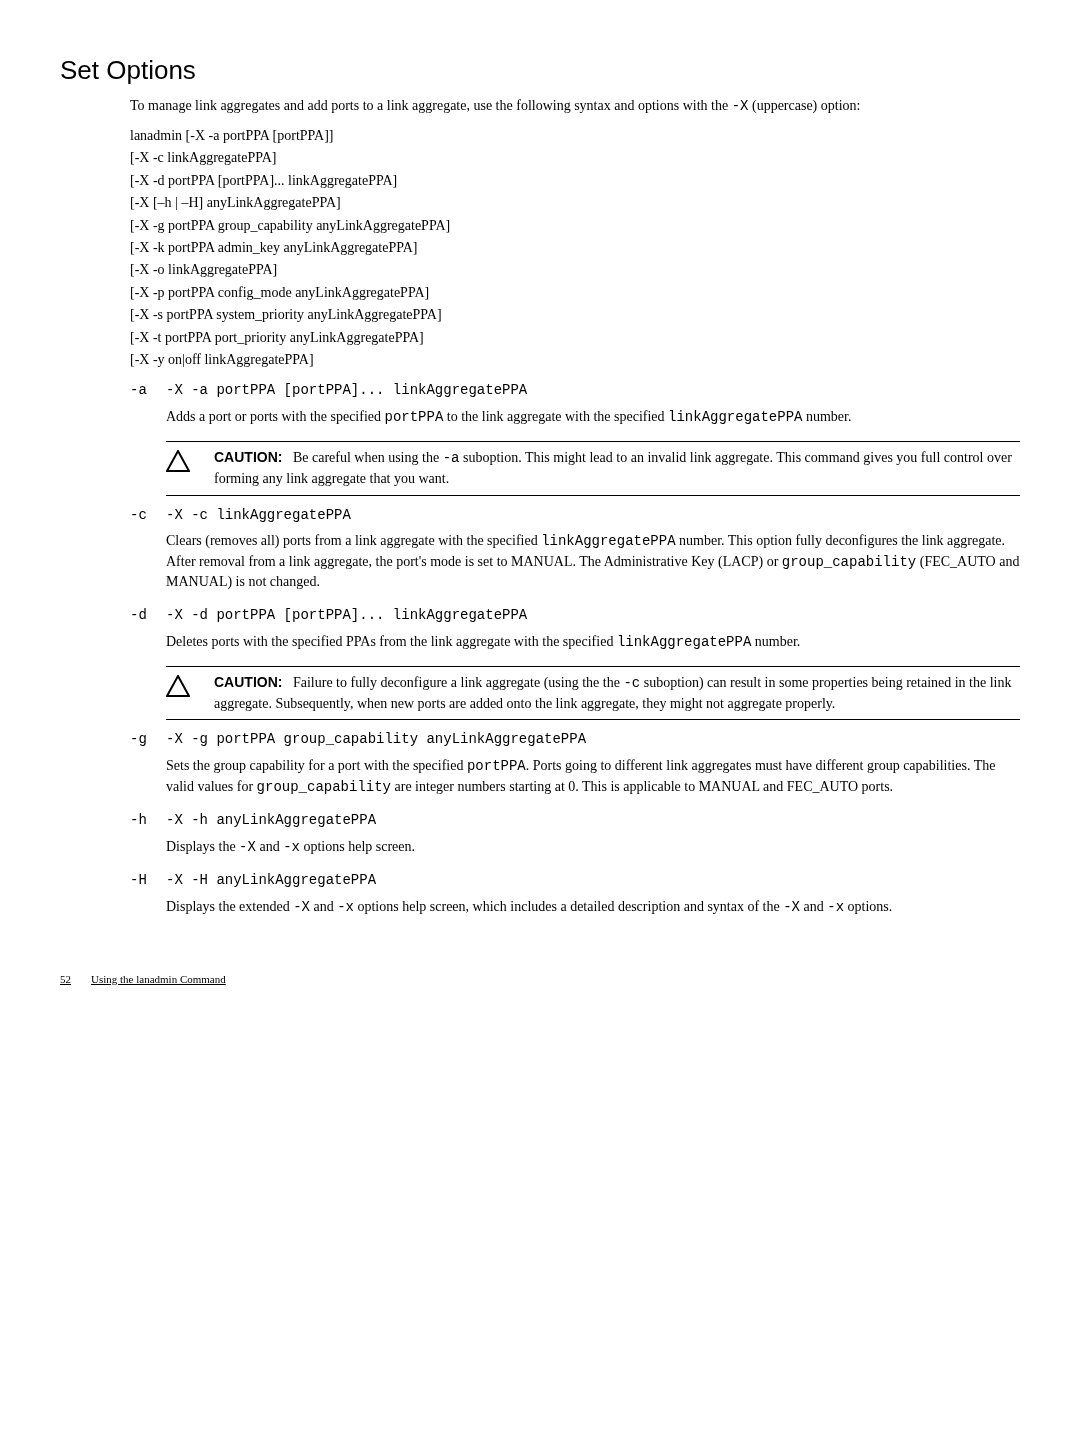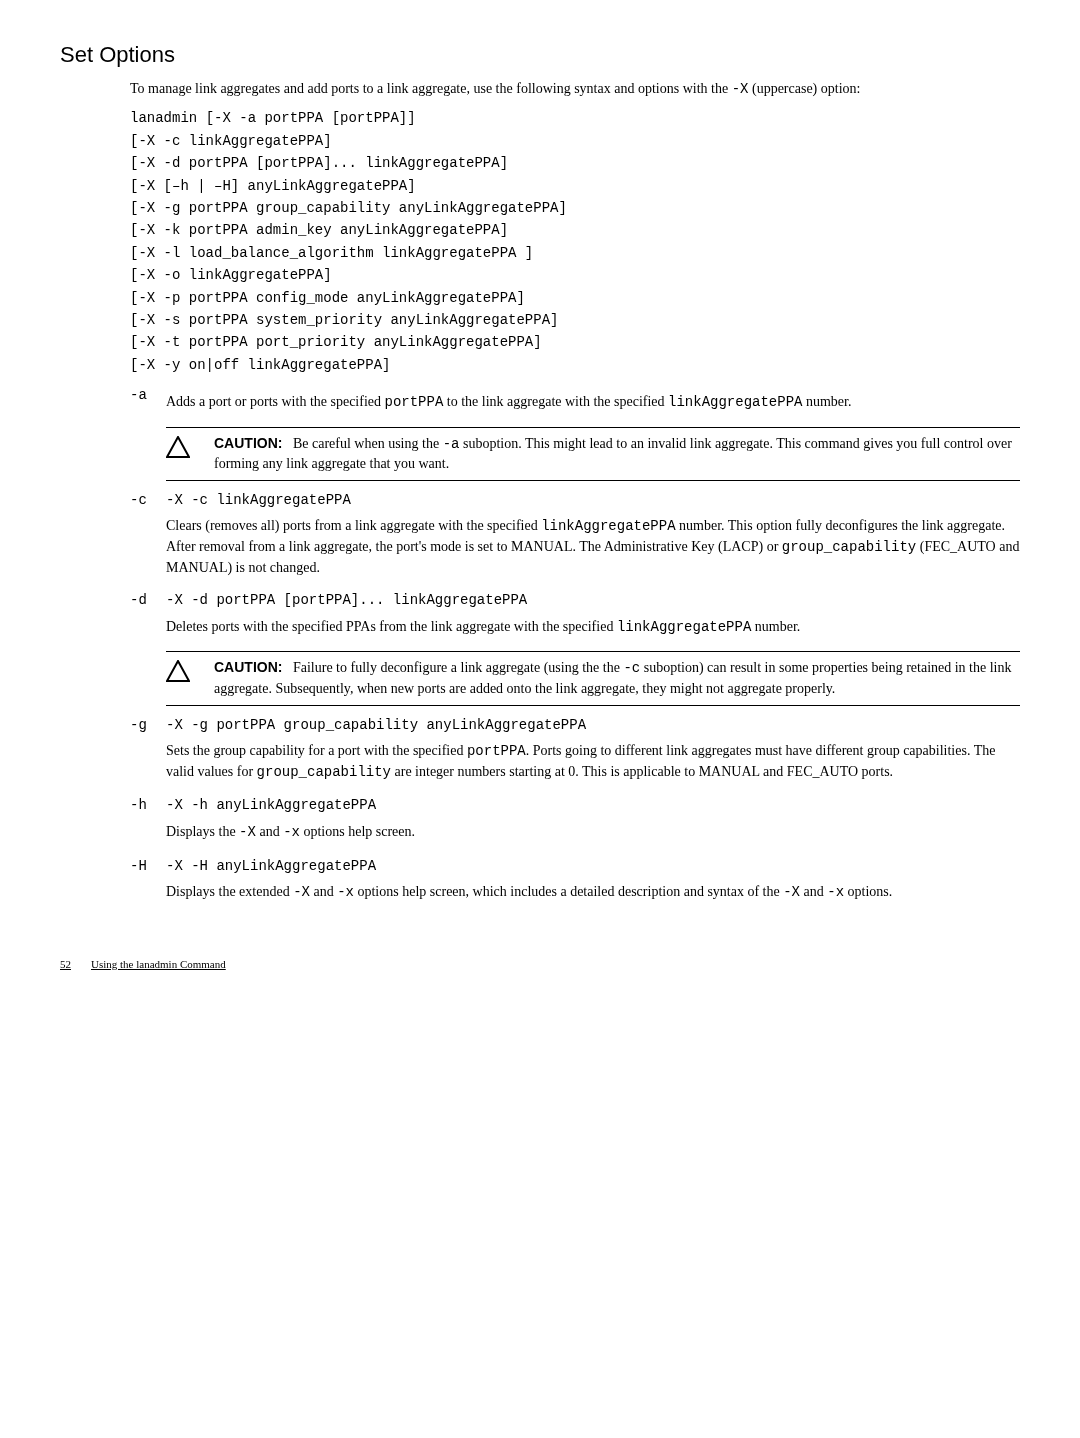--- a/index.html
+++ b/index.html
@@ -9,37 +9,37 @@
     color: #000;
     margin: 0;
     padding: 40px 60px 30px 60px;
     background: #fff;
     width: 1080px;
     box-sizing: border-box;
   }
   h1 {
     font-family: Arial, Helvetica, sans-serif;
     font-weight: 300;
-    font-size: 22px;
-    margin: 0 0 8px 0;
+    font-size: 26px;
+    margin: 12px 0 8px 0;
   }
   .body-indent {
     margin-left: 70px;
   }
   .code {
     font-family: 'Courier New', Courier, monospace;
   }
   p {
     margin: 4px 0;
   }
   .syntax-lines {
     margin: 8px 0 10px 0;
   }
   .syntax-lines div {
-    font-family: Liberation Mono, monospace;
+    font-family: Liberation Serif, serif;
     line-height: 1.6;
   }
   .option-row {
     display: flex;
     align-items: flex-start;
     margin: 10px 0 4px 0;
   }
   .option-key {
     font-family: 'Courier New', Courier, monospace;
     width: 36px;
@@ -92,32 +92,32 @@
     <span>To manage link aggregates and add ports to a link aggregate, use the following syntax and options with the </span><span class="code">-X</span><span> (uppercase) option:</span>
   </p>
 
   <div class="syntax-lines">
     <div><span>lanadmin </span><span>[-X -a portPPA [portPPA]]</span></div>
     <div>[-X -c linkAggregatePPA]</div>
     <div>[-X -d portPPA [portPPA]... linkAggregatePPA]</div>
     <div>[-X [–h |  –H] anyLinkAggregatePPA]</div>
     <div>[-X -g portPPA group_capability anyLinkAggregatePPA]</div>
     <div>[-X -k portPPA admin_key anyLinkAggregatePPA]</div>
-    <div>[-X -l load_balance_algorithm linkAggregatePPA ]</div>
     <div>[-X -o linkAggregatePPA]</div>
     <div>[-X -p portPPA config_mode anyLinkAggregatePPA]</div>
     <div>[-X -s portPPA system_priority anyLinkAggregatePPA]</div>
     <div>[-X -t portPPA port_priority anyLinkAggregatePPA]</div>
     <div>[-X -y on|off linkAggregatePPA]</div>
   </div>
 
 
   <div class="option-row">
     <div class="option-key">-a</div>
     <div class="option-body">
+      <div class="code">-X -a portPPA [portPPA]... linkAggregatePPA</div>
       <p>
         <span>Adds a port or ports with the specified </span><span class="code">portPPA</span><span> to the link aggregate with the specified </span><span class="code">linkAggregatePPA</span><span> number.</span>
       </p>
     </div>
   </div>
 
   <div class="caution">
     <svg class="caution-icon" width="24" height="22" viewBox="0 0 24 22">
       <path d="M12 1 L23 21 L1 21 Z" fill="none" stroke="#000" stroke-width="2"></path>
     </svg>

